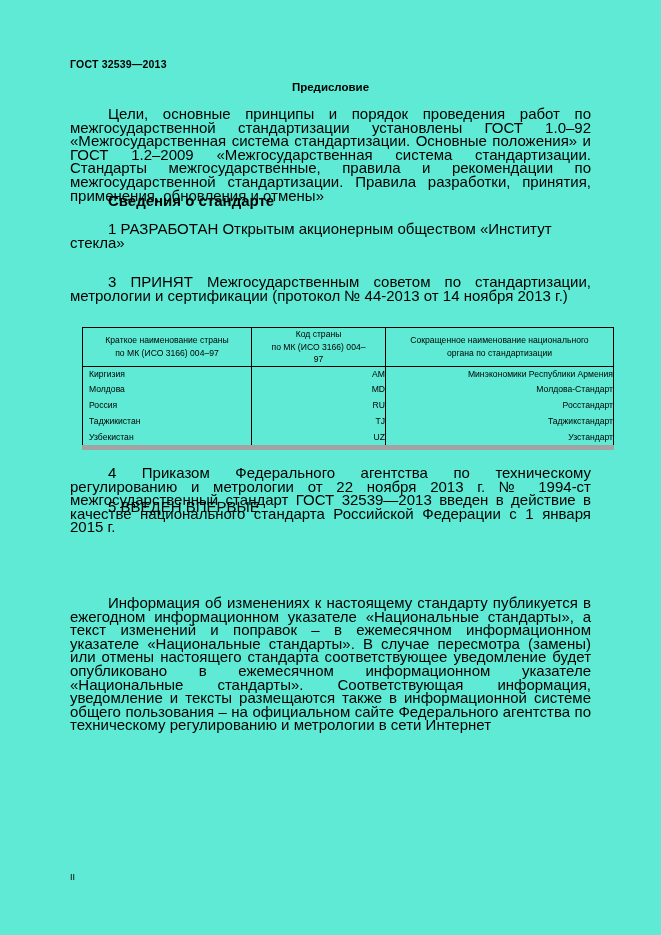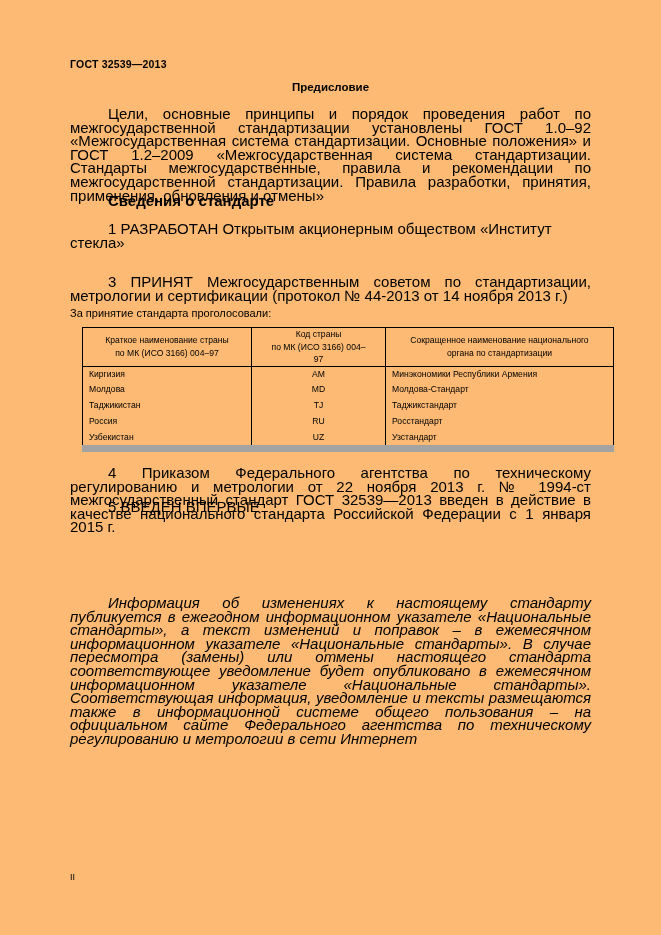--- a/index.html
+++ b/index.html
@@ -14,21 +14,21 @@
     font-family: "Liberation Sans", sans-serif;
     color: #000000;
     overflow: hidden;
   }
 
   .page {
     position: absolute;
     left: 0; top: 0;
     width: 661px;
     height: 935px;
-    background: #fdba74;
+    background: #5eead4;
   }
 
   
   .running-head {
     position: absolute;
     left: 70px;
     top: 58px;
     font-size: 10.5px;
     font-weight: bold;
     letter-spacing: 0.2px;
@@ -51,21 +51,21 @@
     left: 70px;
     width: 521px;
     font-size: 15px;
     line-height: 13.6px;
     text-align: justify;
     text-justify: inter-word;
   }
   .block.first-indent { text-indent: 38px; }
   .block.no-justify { text-align: left; }
   .block.bold { font-weight: bold; }
-  .block.italic { font-style: italic; }
+  .block.italic { }
 
   .lead-label {
     position: absolute;
     left: 70px;
     font-size: 11px;
     line-height: 14px;
   }
 
   
   .vote-table {
@@ -87,30 +87,30 @@
     height: 34px;
     text-align: center;
     line-height: 12.5px;
     padding: 0 15px;
   }
   .vote-table tbody td {
     height: 15.8px;
     line-height: 15.8px;
   }
   .vote-table tbody td.c-name { padding-left: 6px; text-align: left; }
-  .vote-table tbody td.c-code { text-align: center; }
-  .vote-table tbody td.c-body { padding-left: 6px; text-align: left; }
+  .vote-table tbody td.c-code { text-align: right; }
+  .vote-table tbody td.c-body { padding-left: 6px; text-align: right; }
 
   .col-1 { width: 169px; }
   .col-2 { width: 134px; }
   .col-3 { width: 228px; }
 
   
   .vote-table tbody td { border-top: none; border-bottom: none; }
-  .vote-table tbody tr:last-child td { border-bottom: 7px solid #a3a3a3; }
+  .vote-table tbody tr:last-child td { border-bottom: 5px solid #a3a3a3; }
 
   
   .folio {
     position: absolute;
     left: 70px;
     top: 872px;
     font-size: 9px;
   }
 </style>
 </head>
@@ -124,21 +124,20 @@
 
   <div class="block first-indent" style="top:107px;">Цели, основные принципы и порядок проведения работ по межгосударственной стандартизации установлены ГОСТ 1.0–92 «Межгосударственная система стандартизации. Основные положения» и ГОСТ 1.2–2009 «Межгосударственная система стандартизации. Стандарты межгосударственные, правила и рекомендации по межгосударственной стандартизации. Правила разработки, принятия, применения, обновления и отмены»</div>
 
   <div class="block bold no-justify" style="top:194px; text-indent:38px;">Сведения о стандарте</div>
 
   <div class="block no-justify" style="top:222px; text-indent:38px;">1 РАЗРАБОТАН Открытым акционерным обществом «Институт стекла»</div>
 
 
   <div class="block first-indent" style="top:275px;">3 ПРИНЯТ Межгосударственным советом по стандартизации, метрологии и сертификации (протокол № 44-2013 от 14 ноября 2013 г.)</div>
 
-  <div class="lead-label" style="top:306px;">За принятие стандарта проголосовали:</div>
 
   <table class="vote-table">
     <colgroup>
       <col class="col-1">
         <col class="col-2">
         <col class="col-3">
     </colgroup>
     <thead>
       <tr>
         <th>
@@ -160,28 +159,28 @@
         <td class="c-name">Киргизия</td>
         <td class="c-code">AM</td>
         <td class="c-body">Минэкономики Республики Армения</td>
       </tr>
       <tr>
         <td class="c-name">Молдова</td>
         <td class="c-code">MD</td>
         <td class="c-body">Молдова-Стандарт</td>
       </tr>
       <tr>
+        <td class="c-name">Россия</td>
+        <td class="c-code">RU</td>
+        <td class="c-body">Росстандарт</td>
+      </tr>
+      <tr>
         <td class="c-name">Таджикистан</td>
         <td class="c-code">TJ</td>
         <td class="c-body">Таджикстандарт</td>
-      </tr>
-      <tr>
-        <td class="c-name">Россия</td>
-        <td class="c-code">RU</td>
-        <td class="c-body">Росстандарт</td>
       </tr>
       <tr>
         <td class="c-name">Узбекистан</td>
         <td class="c-code">UZ</td>
         <td class="c-body">Узстандарт</td>
       </tr>
     </tbody>
   </table>
 
   <div class="block first-indent" style="top:466px;">4 Приказом Федерального агентства по техническому регулированию и метрологии от 22 ноября 2013 г. № 1994-ст межгосударственный стандарт ГОСТ 32539—2013 введен в действие в качестве национального стандарта Российской Федерации с 1 января 2015 г.</div>

